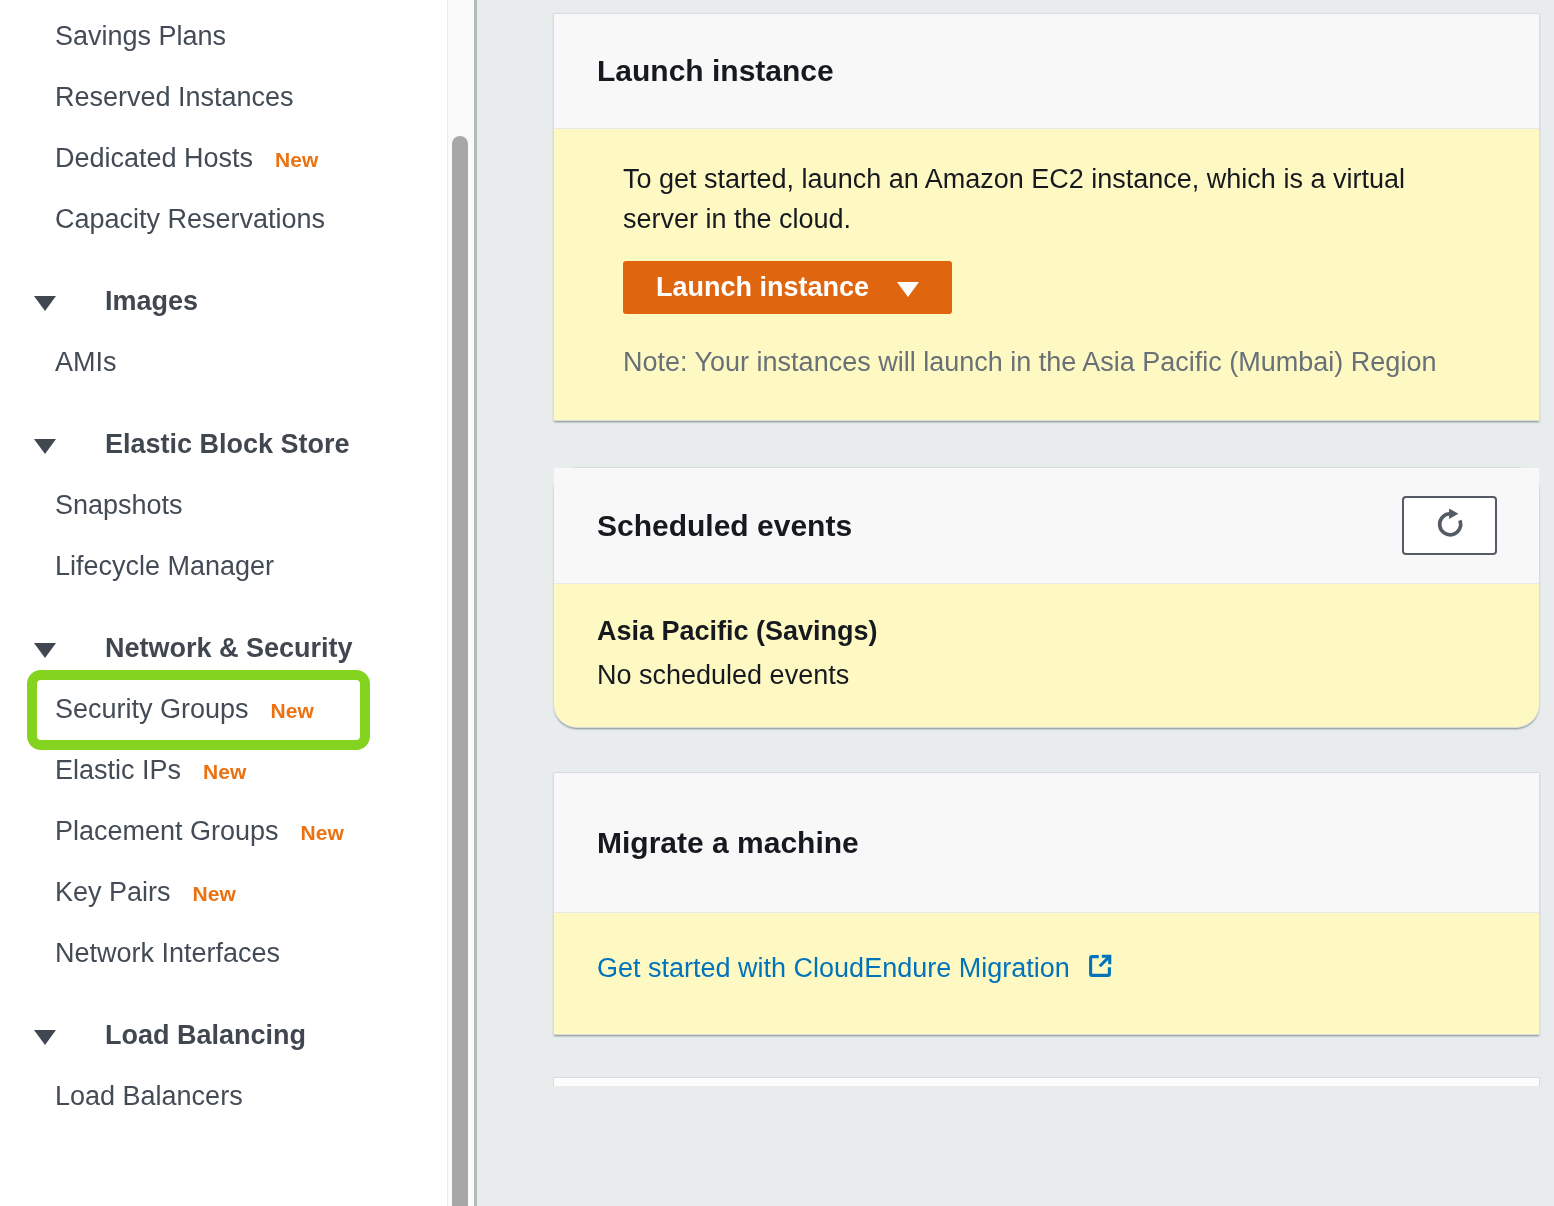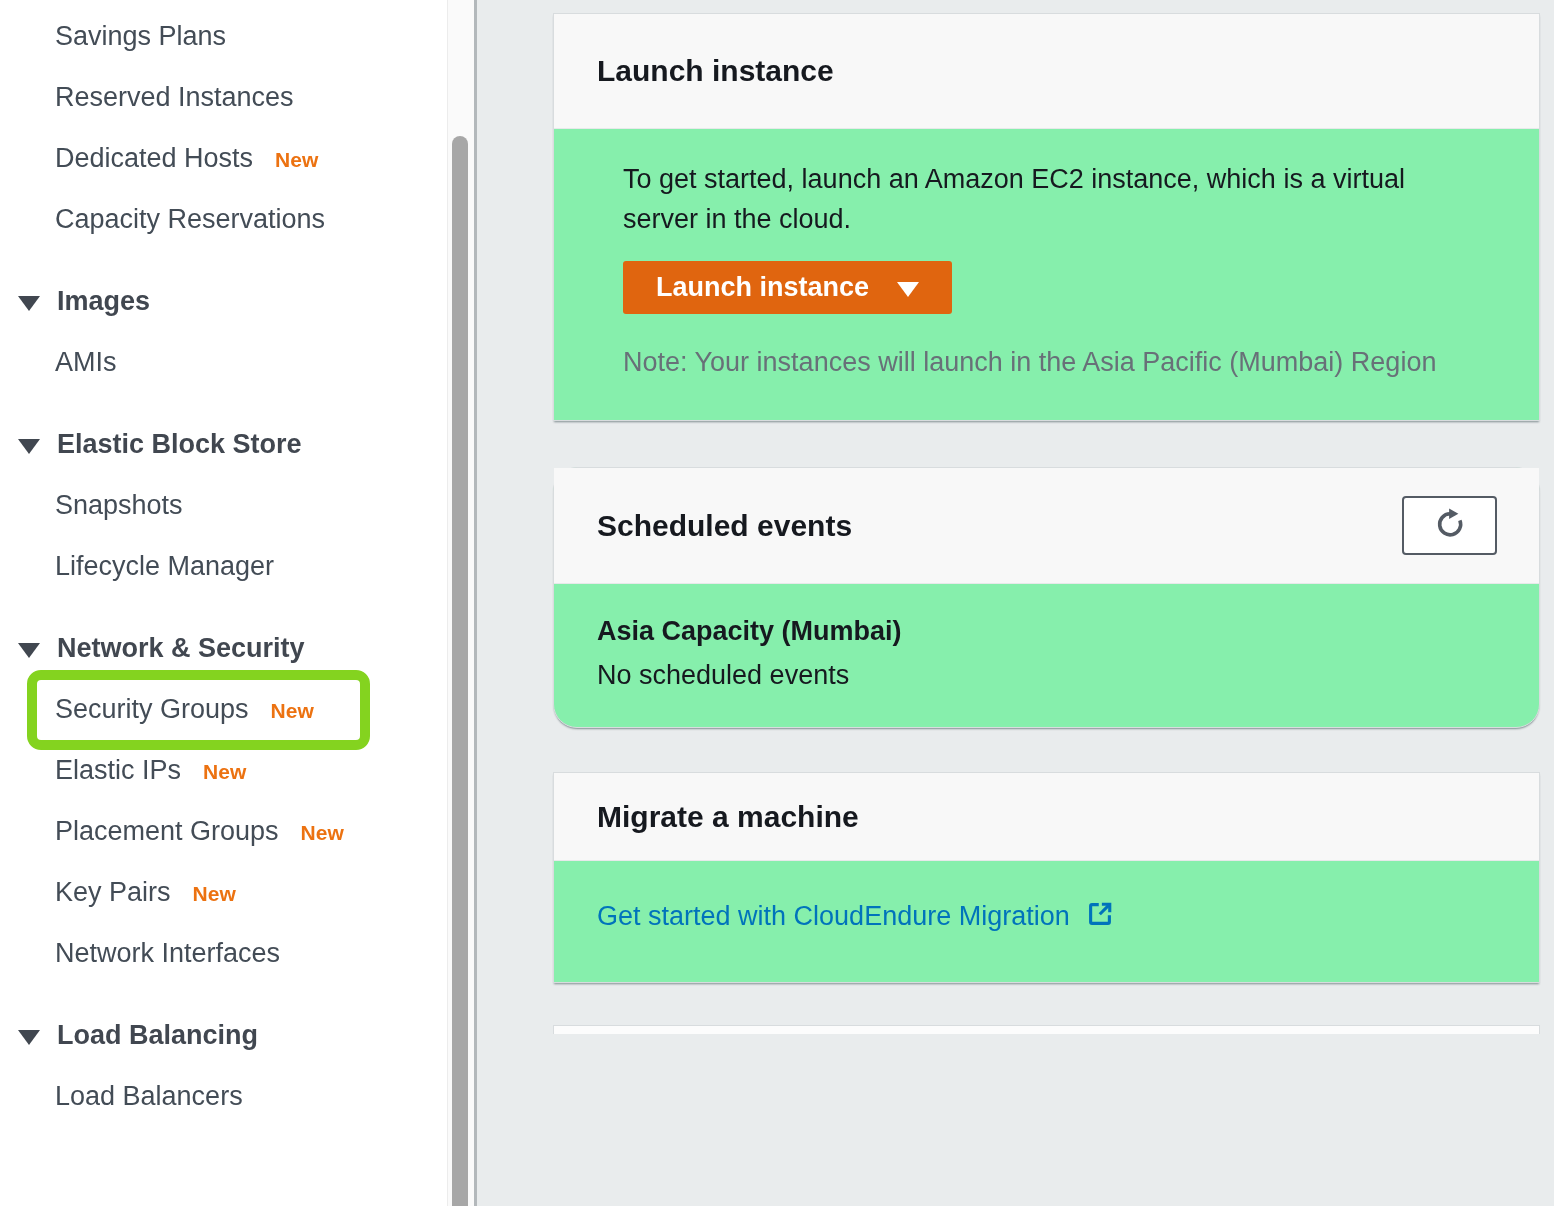--- a/index.html
+++ b/index.html
@@ -17,22 +17,22 @@
     overflow:hidden;
   }
   #sidebar-nav { padding-top:6px; }
   .item-row {
     position:relative; height:61px; display:flex; align-items:center;
     padding-left:55px; font-size:27px; color:#434c56; cursor:pointer;
     white-space:nowrap;
   }
   .section-row {
     height:61px; margin-top:21px; display:flex; align-items:center;
-    padding-left:18px; font-size:27px; font-weight:700; color:#414750;
-    cursor:pointer; white-space:nowrap;
+    padding-left:34px; font-size:27px; font-weight:700; color:#414750;
+    cursor:pointer; white-space:nowrap;gap:32px;
   }
   .caret {
     width:0; height:0; display:inline-block;
     border-left:11px solid transparent; border-right:11px solid transparent;
     border-top:15px solid #414750; margin-right:17px; margin-top:3px;
   }
   .new-badge {
     color:#ec7211; font-size:21px; font-weight:700; margin-left:22px;
     padding-top:3px;
   }
@@ -50,21 +50,21 @@
   .scroll-thumb {
     position:absolute; left:4px; top:136px; bottom:-10px; width:16px;
     background:#a7a7a7; border-radius:9px;
   }
   .v-divider { flex:0 0 3px; background:#b3b8bb; }
 
   
   .content { flex:1; background:#e9eced; padding:13px 14px 0 76px; }
 
   .card {
-    width:987px; background:#86efac;
+    width:987px; background:#fef9c3;
     border:1px solid #d8dcde;
     box-shadow:0 2px 2px -1px rgba(0,28,36,.45);
   }
   .card-header {
     background:#f8f8f8; border-bottom:1px solid #e7e9ea;
     display:flex; align-items:center; padding:0 43px; position:relative;
   }
   .card-title { font-size:30px; font-weight:700; color:#16191f; }
 
   .launch-card .card-header { height:115px; }
@@ -90,21 +90,21 @@
   .refresh-btn {
     position:absolute; right:42px; top:28px; width:95px; height:59px;
     background:#ffffff; border:2px solid #545b64; border-radius:4px;
     display:flex; align-items:center; justify-content:center; cursor:pointer;
   }
   .events-card .card-body { padding:32px 43px 36px; }
   .region-line { font-size:27px; font-weight:700; margin-bottom:13px; }
   .status-line { font-size:27px; }
 
   .migrate-card { margin-top:44px; }
-  .migrate-card .card-header { height:88px;text-align:center; }
+  .migrate-card .card-header { height:140px;text-align:center; }
   .migrate-card .card-body { padding:36px 43px 46px; }
   .migrate-desc { max-width:900px; margin-bottom:17px; }
   .ext-link {
     display:inline-flex; align-items:center; gap:15px;
     color:#0073bb; font-size:27px; text-decoration:none; cursor:pointer;
   }
   .ext-link svg { margin-top:2px; }
 
   .card-peek {
     margin-top:42px; height:9px; background:#fcfcfc;
@@ -209,21 +209,21 @@
         <button class="refresh-btn">
           <span>
             <svg width="36" height="36" viewBox="0 0 24 24">
               <path d="M12 5.2 A 7 7 0 1 0 18.6 9.6" fill="none" stroke="#545b64" stroke-width="2.4"></path>
               <polygon points="11.4,1.7 11.4,8.6 17.6,5.1" fill="#545b64"></polygon>
             </svg>
           </span>
         </button>
       </header>
       <div class="card-body">
-        <p class="region-line">Asia Capacity (Mumbai)</p>
+        <p class="region-line">Asia Pacific (Savings)</p>
         <p class="status-line">No scheduled events</p>
       </div>
     </section>
 
     <section class="card migrate-card">
       <header class="card-header">
         <h2 class="card-title">Migrate a machine</h2>
       </header>
       <div class="card-body">
         <a class="ext-link">

